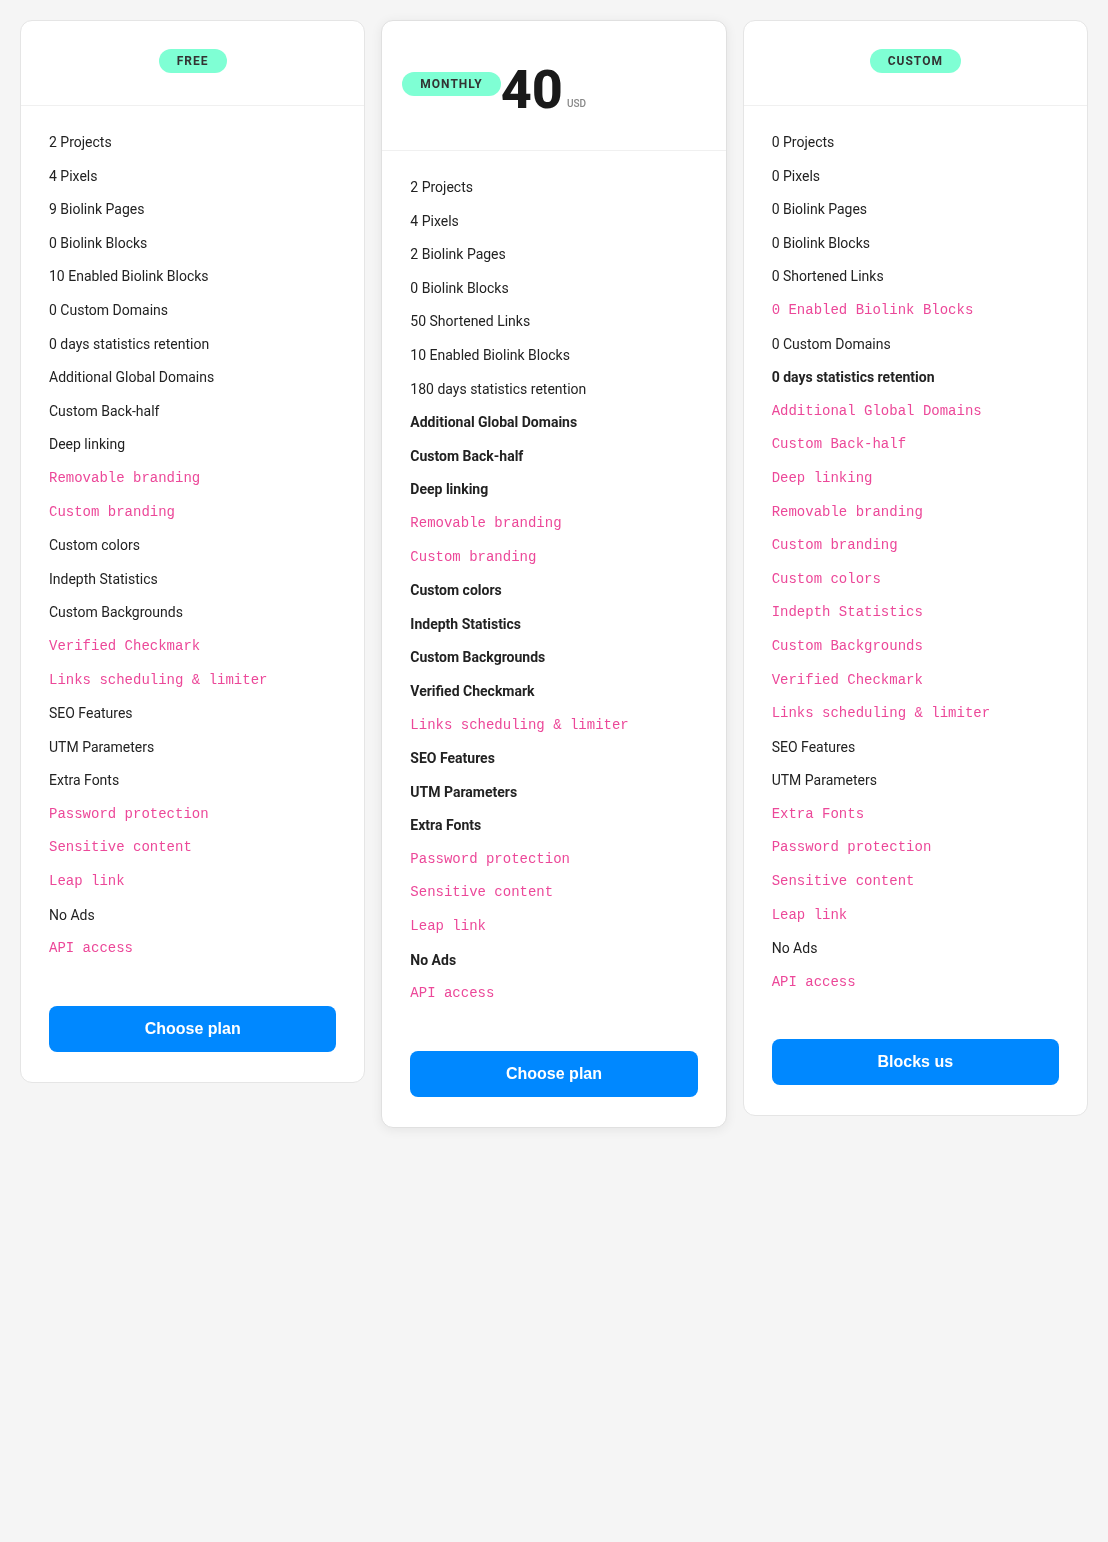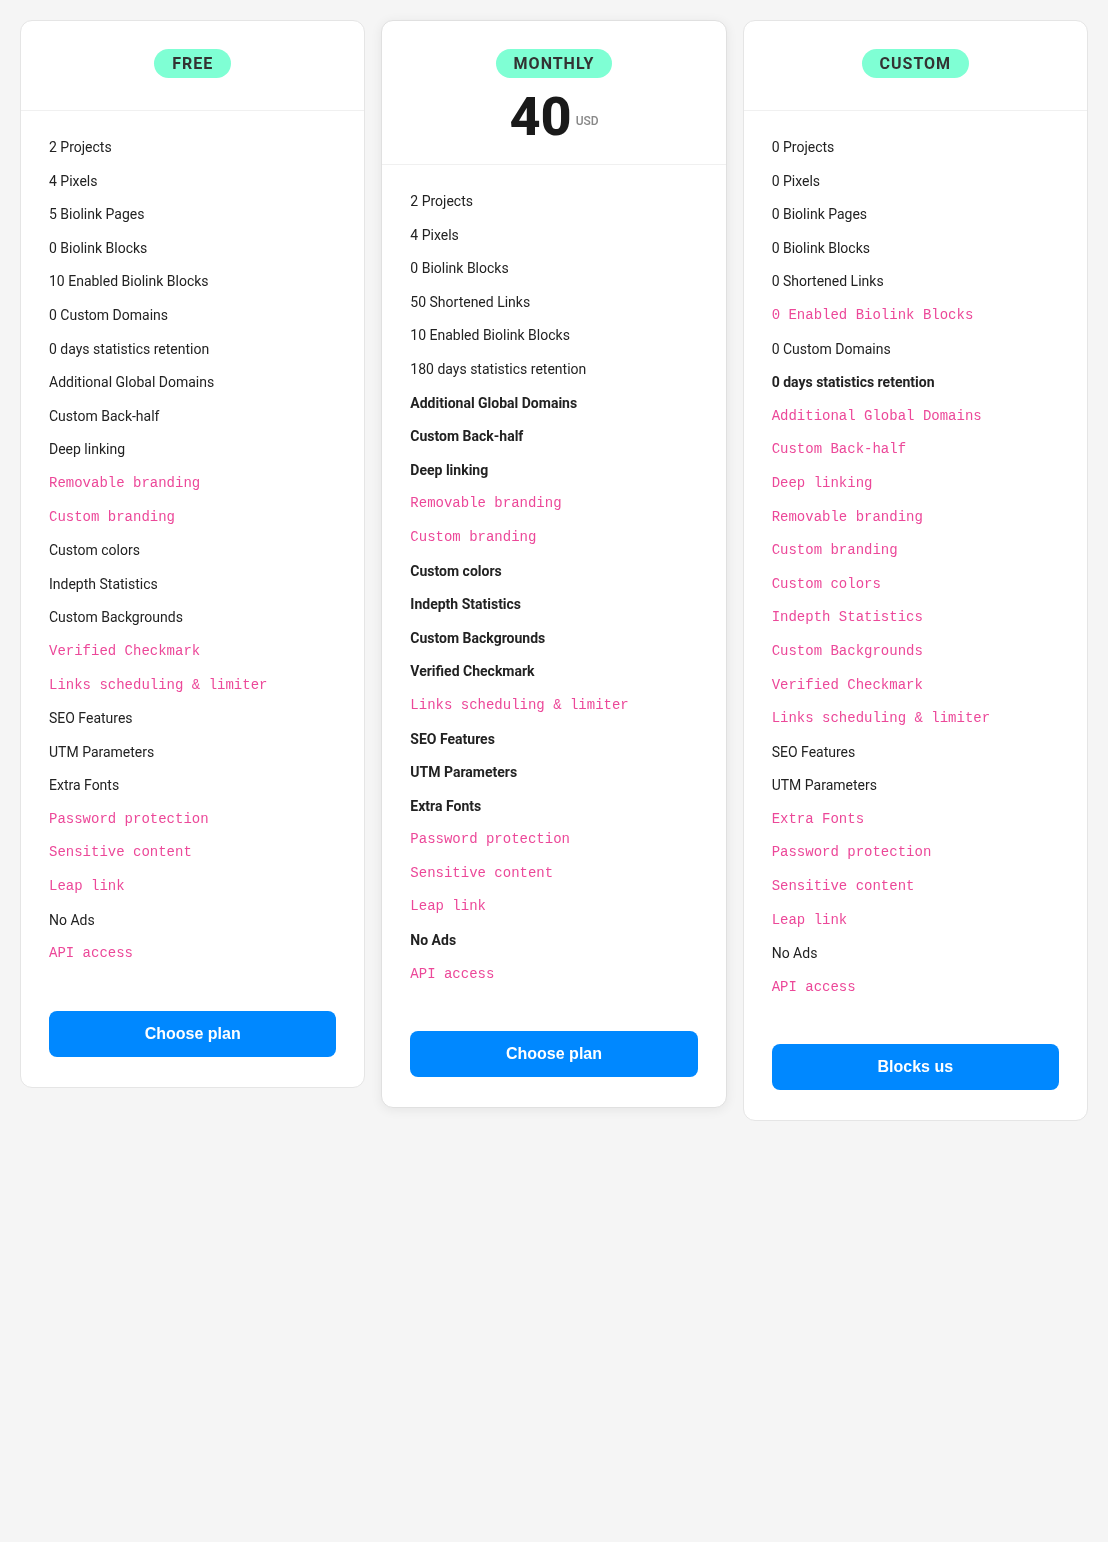--- a/index.html
+++ b/index.html
@@ -24,53 +24,52 @@
       padding: 0 0 30px 0;
       position: relative;
       overflow: visible;
     }
     .plan-card.featured {
       border: 1px solid #e0e0e0;
       box-shadow: 0 2px 12px rgba(0,0,0,0.07);
     }
     .plan-header {
       display: flex;
-      flex-direction: column;
       align-items: center;
       padding: 28px 20px 20px 20px;
       border-bottom: 1px solid #f0f0f0;
       min-height: 110px;
     }
     .plan-badge {
       background: #7fffd4;
       color: #333;
-      font-size: 16px;
+      font-size: 12px;
       font-weight: 700;
       letter-spacing: 1px;
       border-radius: 20px;
       padding: 5px 18px;
       display: inline-block;
       margin-bottom: 12px;
       text-transform: uppercase;
     }
     .plan-price {
       display: flex;
       align-items: flex-end;
       gap: 4px;
     }
     .price-amount {
       font-size: 54px;
       font-weight: 800;
       color: #1a1a1a;
       line-height: 1;
     }
     .price-currency {
-      font-size: 12px;
+      font-size: 10px;
       color: #888;
-      margin-bottom: 16px;
+      margin-bottom: 8px;
       font-weight: 500;
       text-align: center;
     }
     .plan-features {
       padding: 20px 28px;
     }
     .feature-item {
       font-size: 14px;
       color: #222;
       padding: 7px 0;
@@ -112,21 +111,21 @@
 <body>
 
 <div class="pricing-container">
 <div class="plan-card">
       <div class="spacer-header">
         <span class="plan-badge">FREE</span>
       </div>
       <div class="plan-features">
         <div class="feature-item">2 Projects</div>
         <div class="feature-item">4 Pixels</div>
-        <div class="feature-item">5 Biolink Pages</div>
+        <div class="feature-item">9 Biolink Pages</div>
         <div class="feature-item">0 Biolink Blocks</div>
         <div class="feature-item">10 Enabled Biolink Blocks</div>
         <div class="feature-item">0 Custom Domains</div>
         <div class="feature-item">0 days statistics retention</div>
         <div class="feature-item">Additional Global Domains</div>
         <div class="feature-item">Custom Back-half</div>
         <div class="feature-item">Deep linking</div>
         <div class="feature-item muted">Removable branding</div>
         <div class="feature-item muted">Custom branding</div>
         <div class="feature-item">Custom colors</div>
@@ -151,20 +150,21 @@
       <div class="plan-header" style="min-height: 130px;">
         <span class="plan-badge">MONTHLY</span>
         <div class="plan-price">
           <span class="price-amount">40</span>
           <span class="price-currency">USD</span>
         </div>
       </div>
       <div class="plan-features">
         <div class="feature-item">2 Projects</div>
         <div class="feature-item">4 Pixels</div>
+        <div class="feature-item">2 Biolink Pages</div>
         <div class="feature-item">0 Biolink Blocks</div>
         <div class="feature-item">50 Shortened Links</div>
         <div class="feature-item">10 Enabled Biolink Blocks</div>
         <div class="feature-item">180 days statistics retention</div>
         <div class="feature-item bold">Additional Global Domains</div>
         <div class="feature-item bold">Custom Back-half</div>
         <div class="feature-item bold">Deep linking</div>
         <div class="feature-item muted">Removable branding</div>
         <div class="feature-item muted">Custom branding</div>
         <div class="feature-item bold">Custom colors</div>

